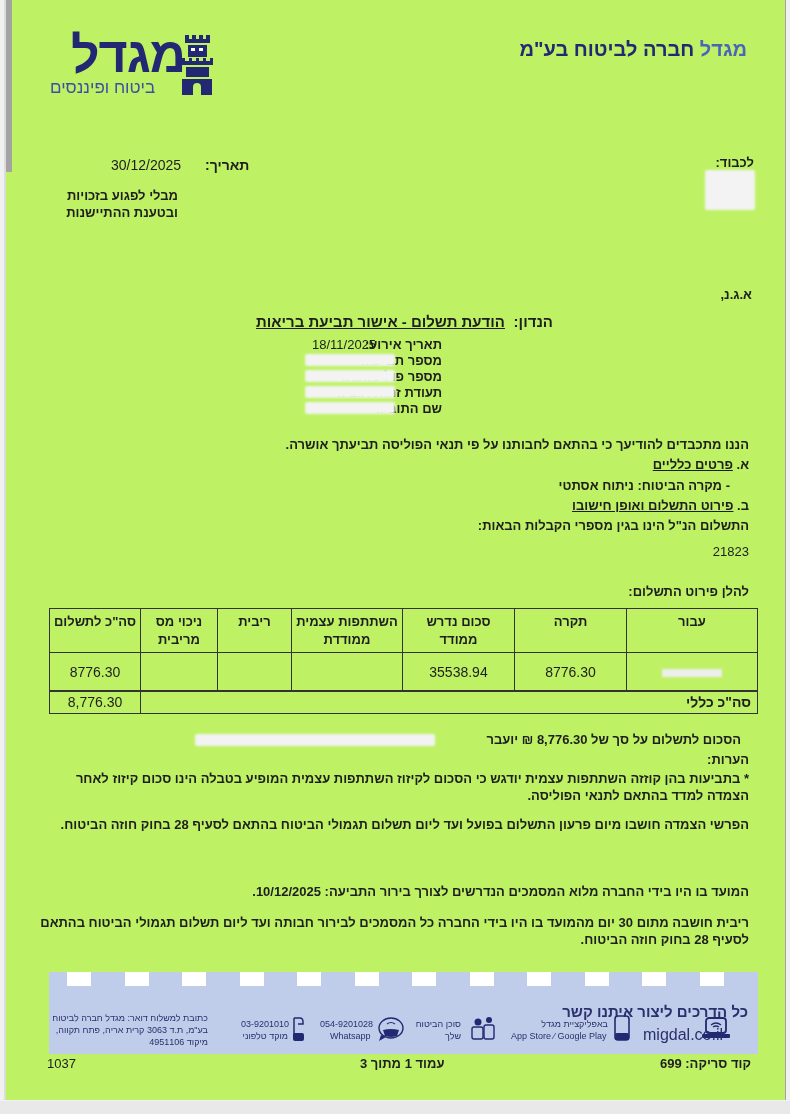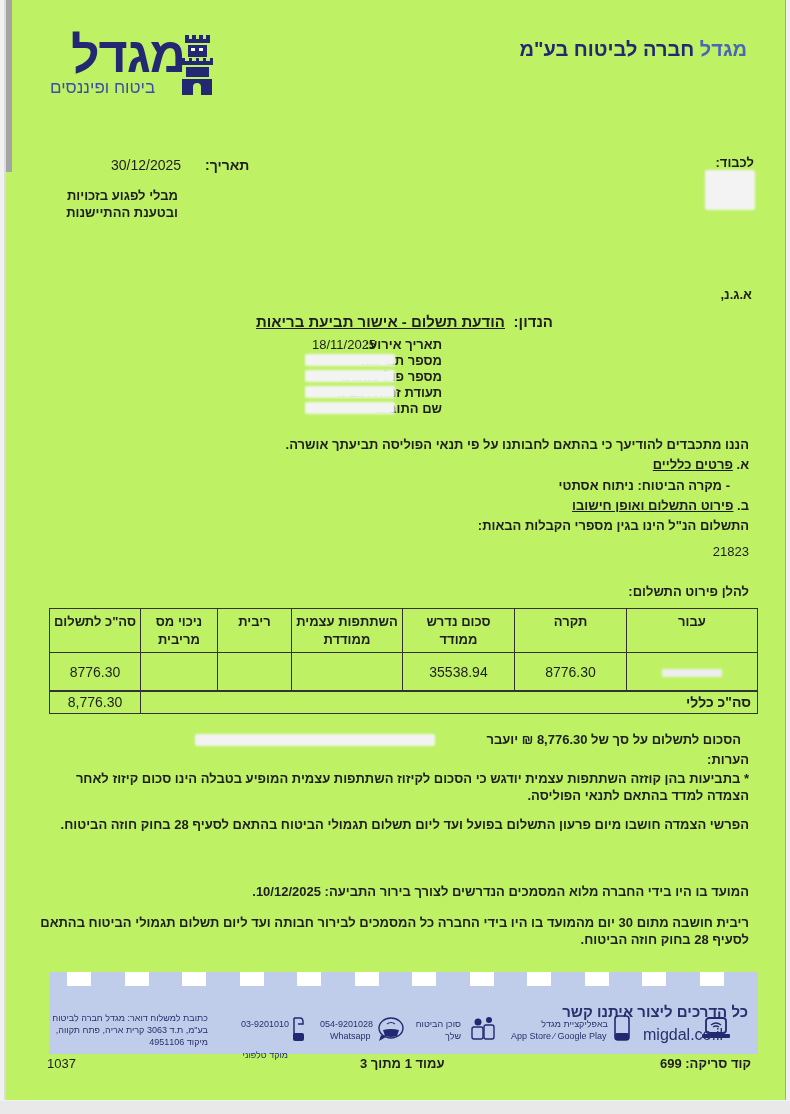--- a/index.html
+++ b/index.html
@@ -220,21 +220,21 @@
     </svg>
     <div class="footer-text" style="left:271px; top:46px; direction:ltr;">054-9201028</div>
     <div class="footer-text" style="left:281px; top:58px; direction:ltr;">Whatsapp</div>
 
     <svg class="ficon" style="left:242px; top:44px;" width="14" height="26" viewBox="0 0 14 26">
       <path d="M3 2 H9 Q12 2 12 6 V8 H7" fill="none" stroke="#232872" stroke-width="1.5"></path>
       <path d="M3 2 V20" fill="none" stroke="#232872" stroke-width="1.5"></path>
       <rect x="2" y="17" width="11" height="8" rx="2" fill="#232872"></rect>
     </svg>
     <div class="footer-text" style="left:192px; top:46px; direction:ltr;">03-9201010</div>
-    <div class="footer-text" style="right:470px; top:58px;margin-top:19px;">מוקד טלפוני</div>
+    <div class="footer-text" style="right:470px; top:58px;">מוקד טלפוני</div>
 
     <div class="footer-text" style="right:550px; top:40px; text-align:right;">
       <div>כתובת למשלוח דואר: מגדל חברה לביטוח</div>
       <div>בע"מ, ת.ד 3063 קרית אריה, פתח תקווה,</div>
       <div>מיקוד 4951106</div>
     </div>
   </div>
 
   <div class="abs t13 rtl" style="right:34px; top:1056px;">קוד סריקה: 699</div>
   <div class="abs t13 rtl" style="left:355px; top:1056px;">עמוד 1 מתוך 3</div>

